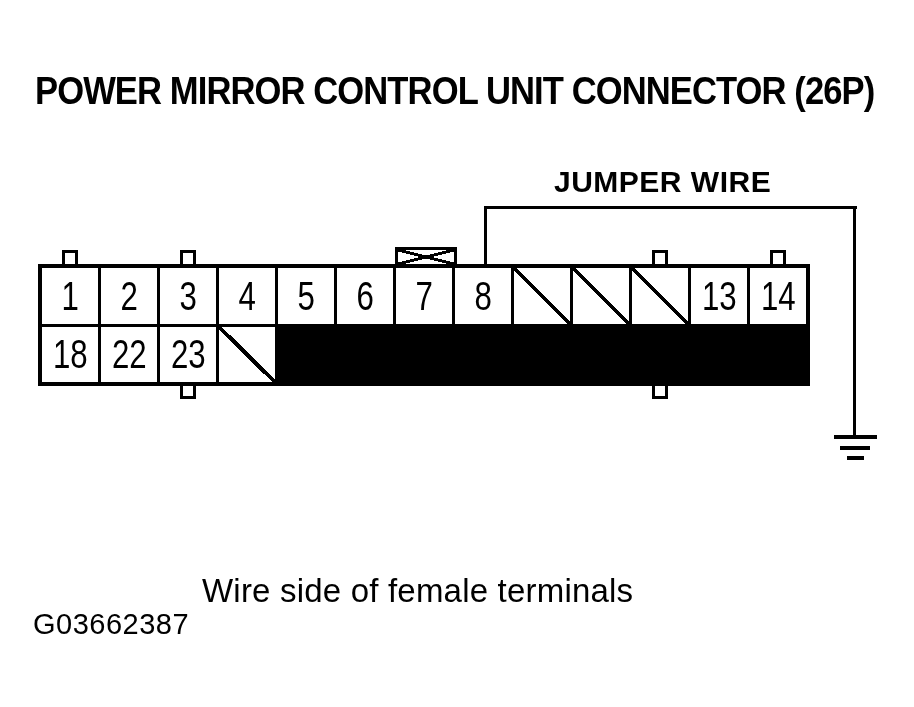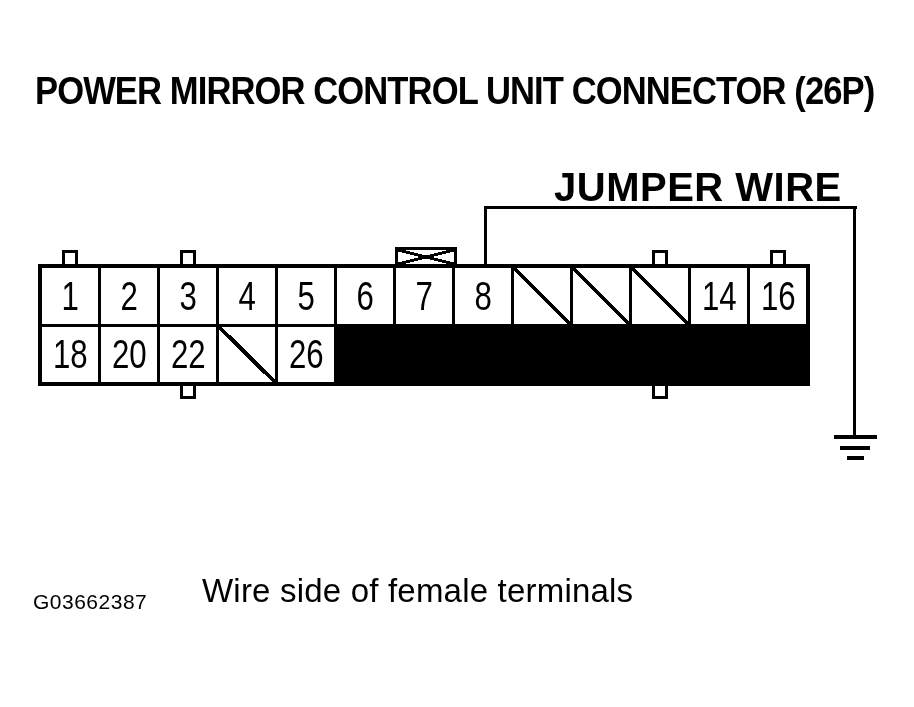--- a/index.html
+++ b/index.html
@@ -7,29 +7,29 @@
   body { font-family:"Liberation Sans", sans-serif; color:#000; }
   .page { position:relative; width:914px; height:707px; background:#fff; overflow:hidden; }
 
   .title {
     position:absolute; left:35px; top:70px;
     font-size:38px; font-weight:bold; letter-spacing:-1px;
     white-space:nowrap; transform:scaleX(0.91); transform-origin:0 0;
   }
   .jumper-label {
     position:absolute; left:554px; top:165px;
-    font-size:40px; font-weight:bold; letter-spacing:0.5px; white-space:nowrap;
+    font-size:30px; font-weight:bold; letter-spacing:0.5px; white-space:nowrap;
   }
   .caption {
     position:absolute; left:202px; top:556px;
     font-size:33px; letter-spacing:0.2px; white-space:nowrap;margin-top:16px;
   }
   .figure-id {
-    position:absolute; left:33px; top:590px;
-    font-size:21px; letter-spacing:0.5px; white-space:nowrap;
+    position:absolute; left:33px; top:608px;
+    font-size:29px; letter-spacing:0.5px; white-space:nowrap;
   }
 
   .line { position:absolute; background:#000; }
   #jumper-h       { left:484px; top:206px; width:373px; height:3px; }
   #jumper-v-left  { left:484px; top:206px; width:3px;  height:60px; }
   #jumper-v-right { left:853px; top:206px; width:3px;  height:231px; }
   #gnd-bar-1 { left:834px; top:435px; width:43px; height:4px; }
   #gnd-bar-2 { left:840px; top:446px; width:30px; height:4px; }
   #gnd-bar-3 { left:847px; top:456px; width:17px; height:4px; }
 
@@ -104,38 +104,35 @@
       <div class="cell">
         <span class="cell-num">7</span>
       </div>
       <div class="cell">
         <span class="cell-num">8</span>
       </div>
       <div class="cell slash"></div>
       <div class="cell slash"></div>
       <div class="cell slash"></div>
       <div class="cell">
-        <span class="cell-num">14</span>
+        <span class="cell-num">13</span>
       </div>
       <div class="cell">
-        <span class="cell-num">16</span>
+        <span class="cell-num">14</span>
       </div>
       <div class="cell">
         <span class="cell-num">18</span>
       </div>
       <div class="cell">
-        <span class="cell-num">20</span>
+        <span class="cell-num">22</span>
       </div>
       <div class="cell">
-        <span class="cell-num">22</span>
+        <span class="cell-num">23</span>
       </div>
       <div class="cell slash"></div>
-      <div class="cell">
-        <span class="cell-num">26</span>
-      </div>
     </div>
 
   <div class="line" id="gnd-bar-1"></div>
   <div class="line" id="gnd-bar-2"></div>
   <div class="line" id="gnd-bar-3"></div>
 
   <div class="caption">Wire side of female terminals</div>
 
   <div class="figure-id">G03662387</div>
 

